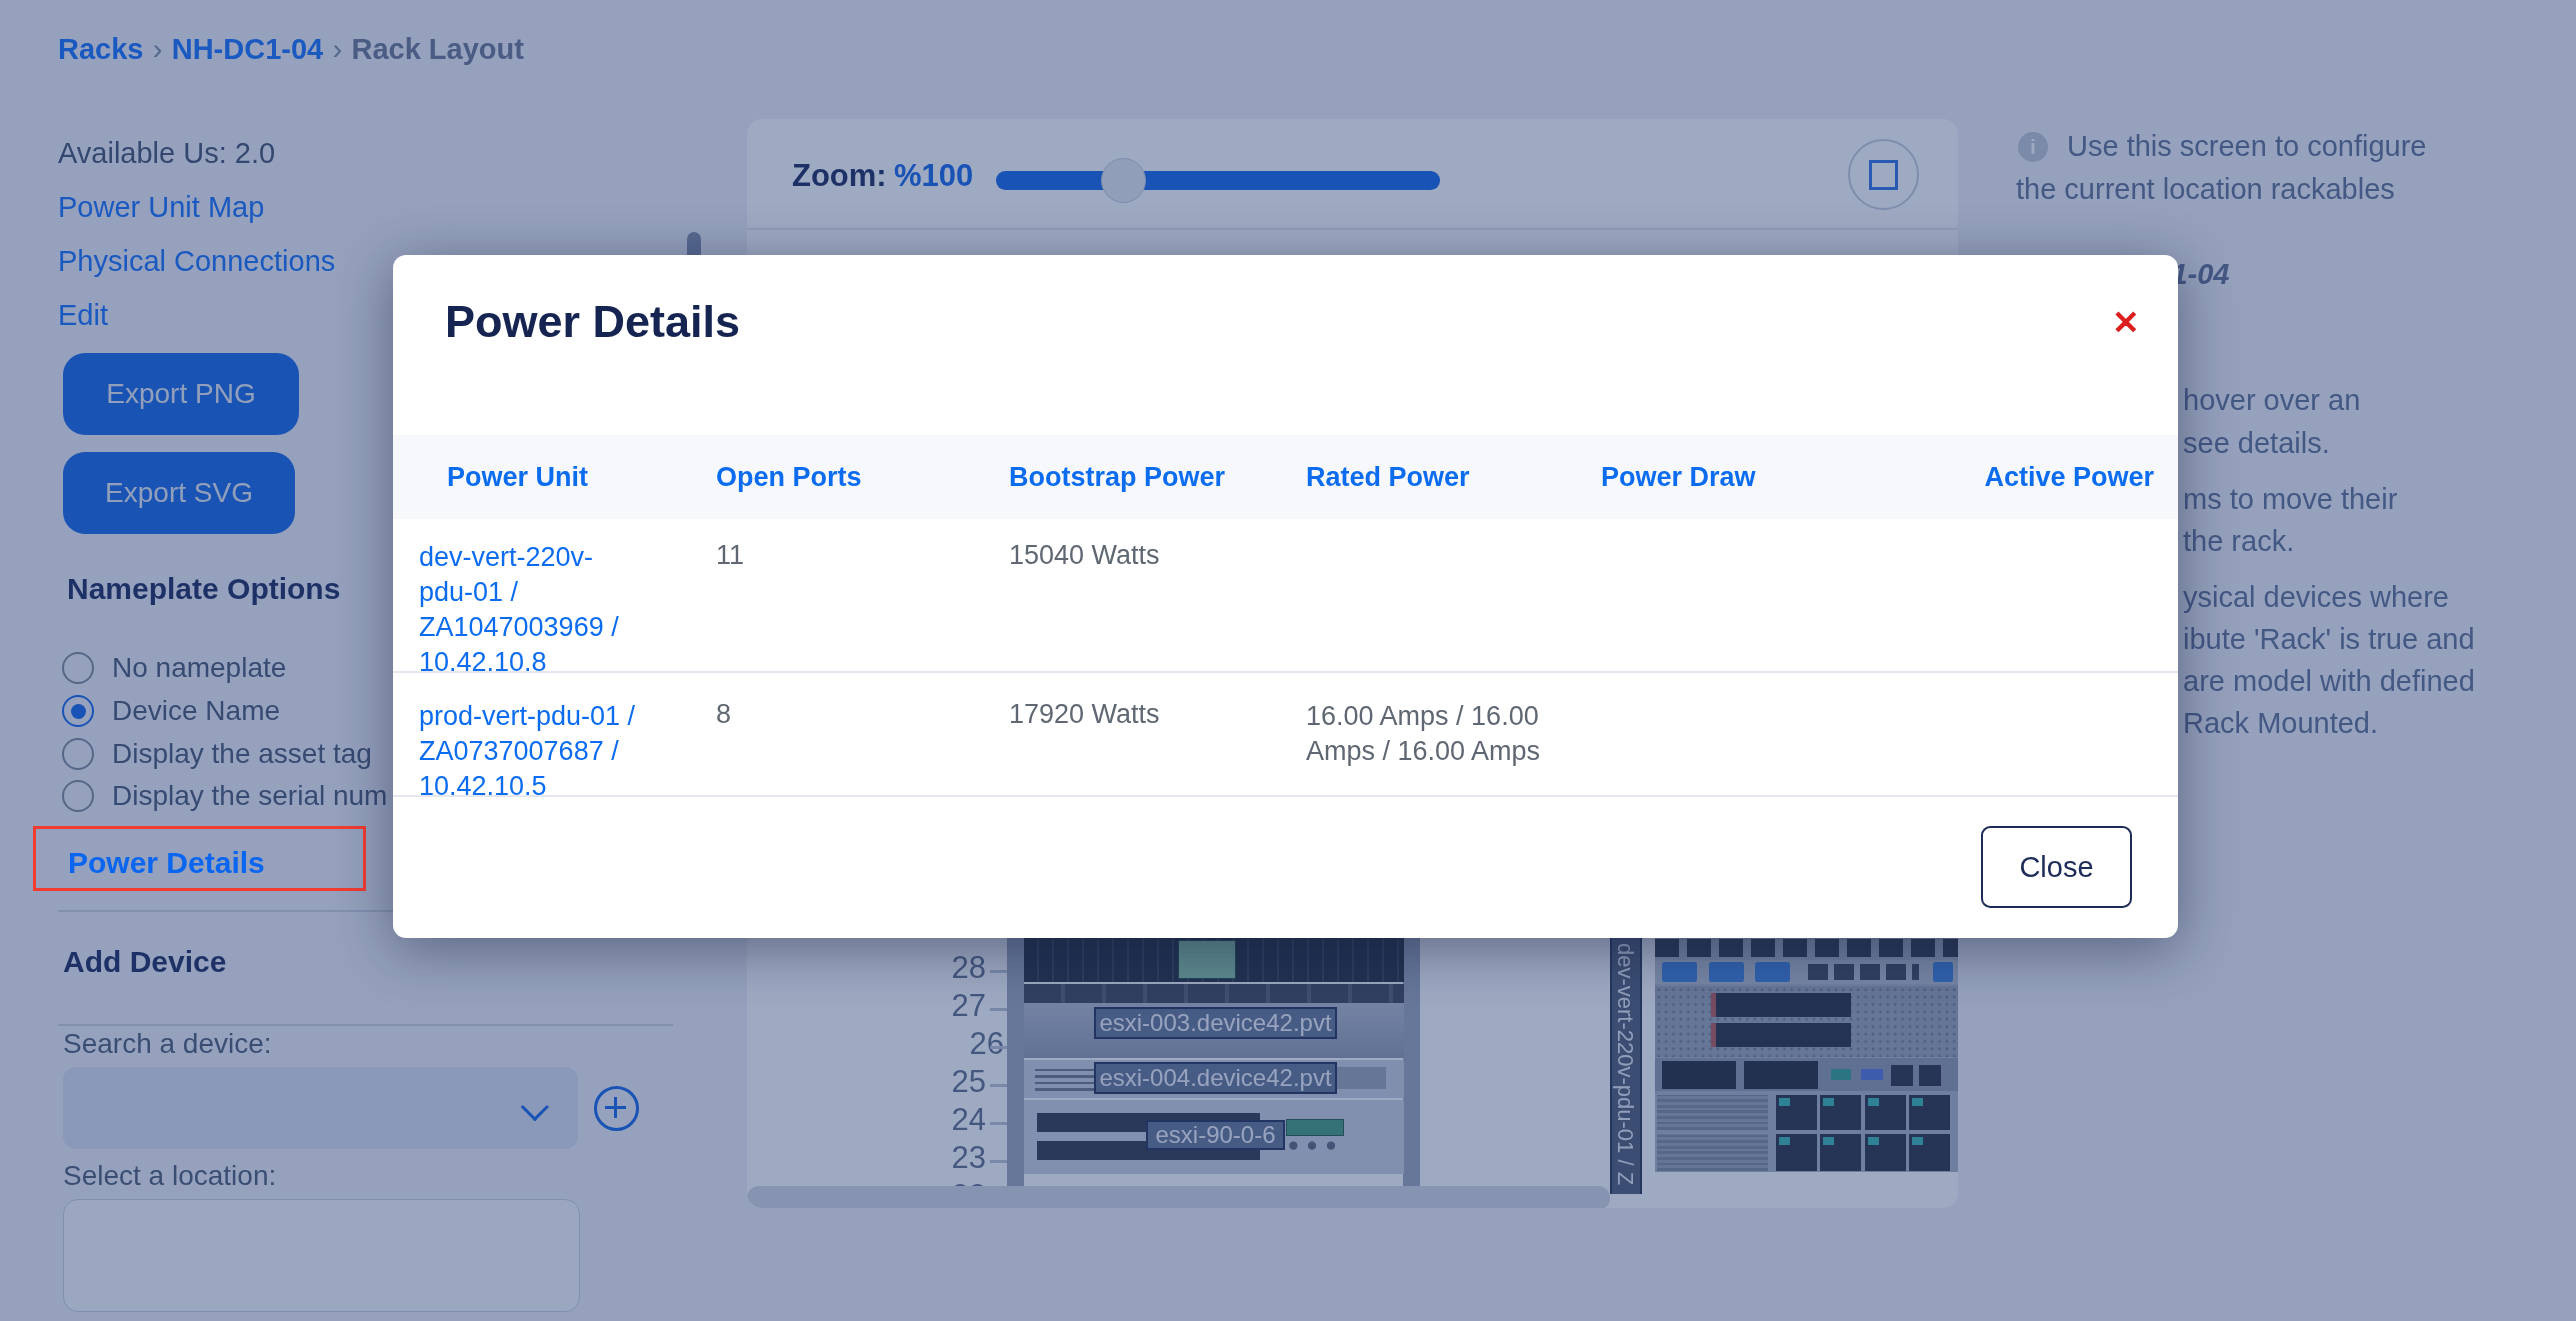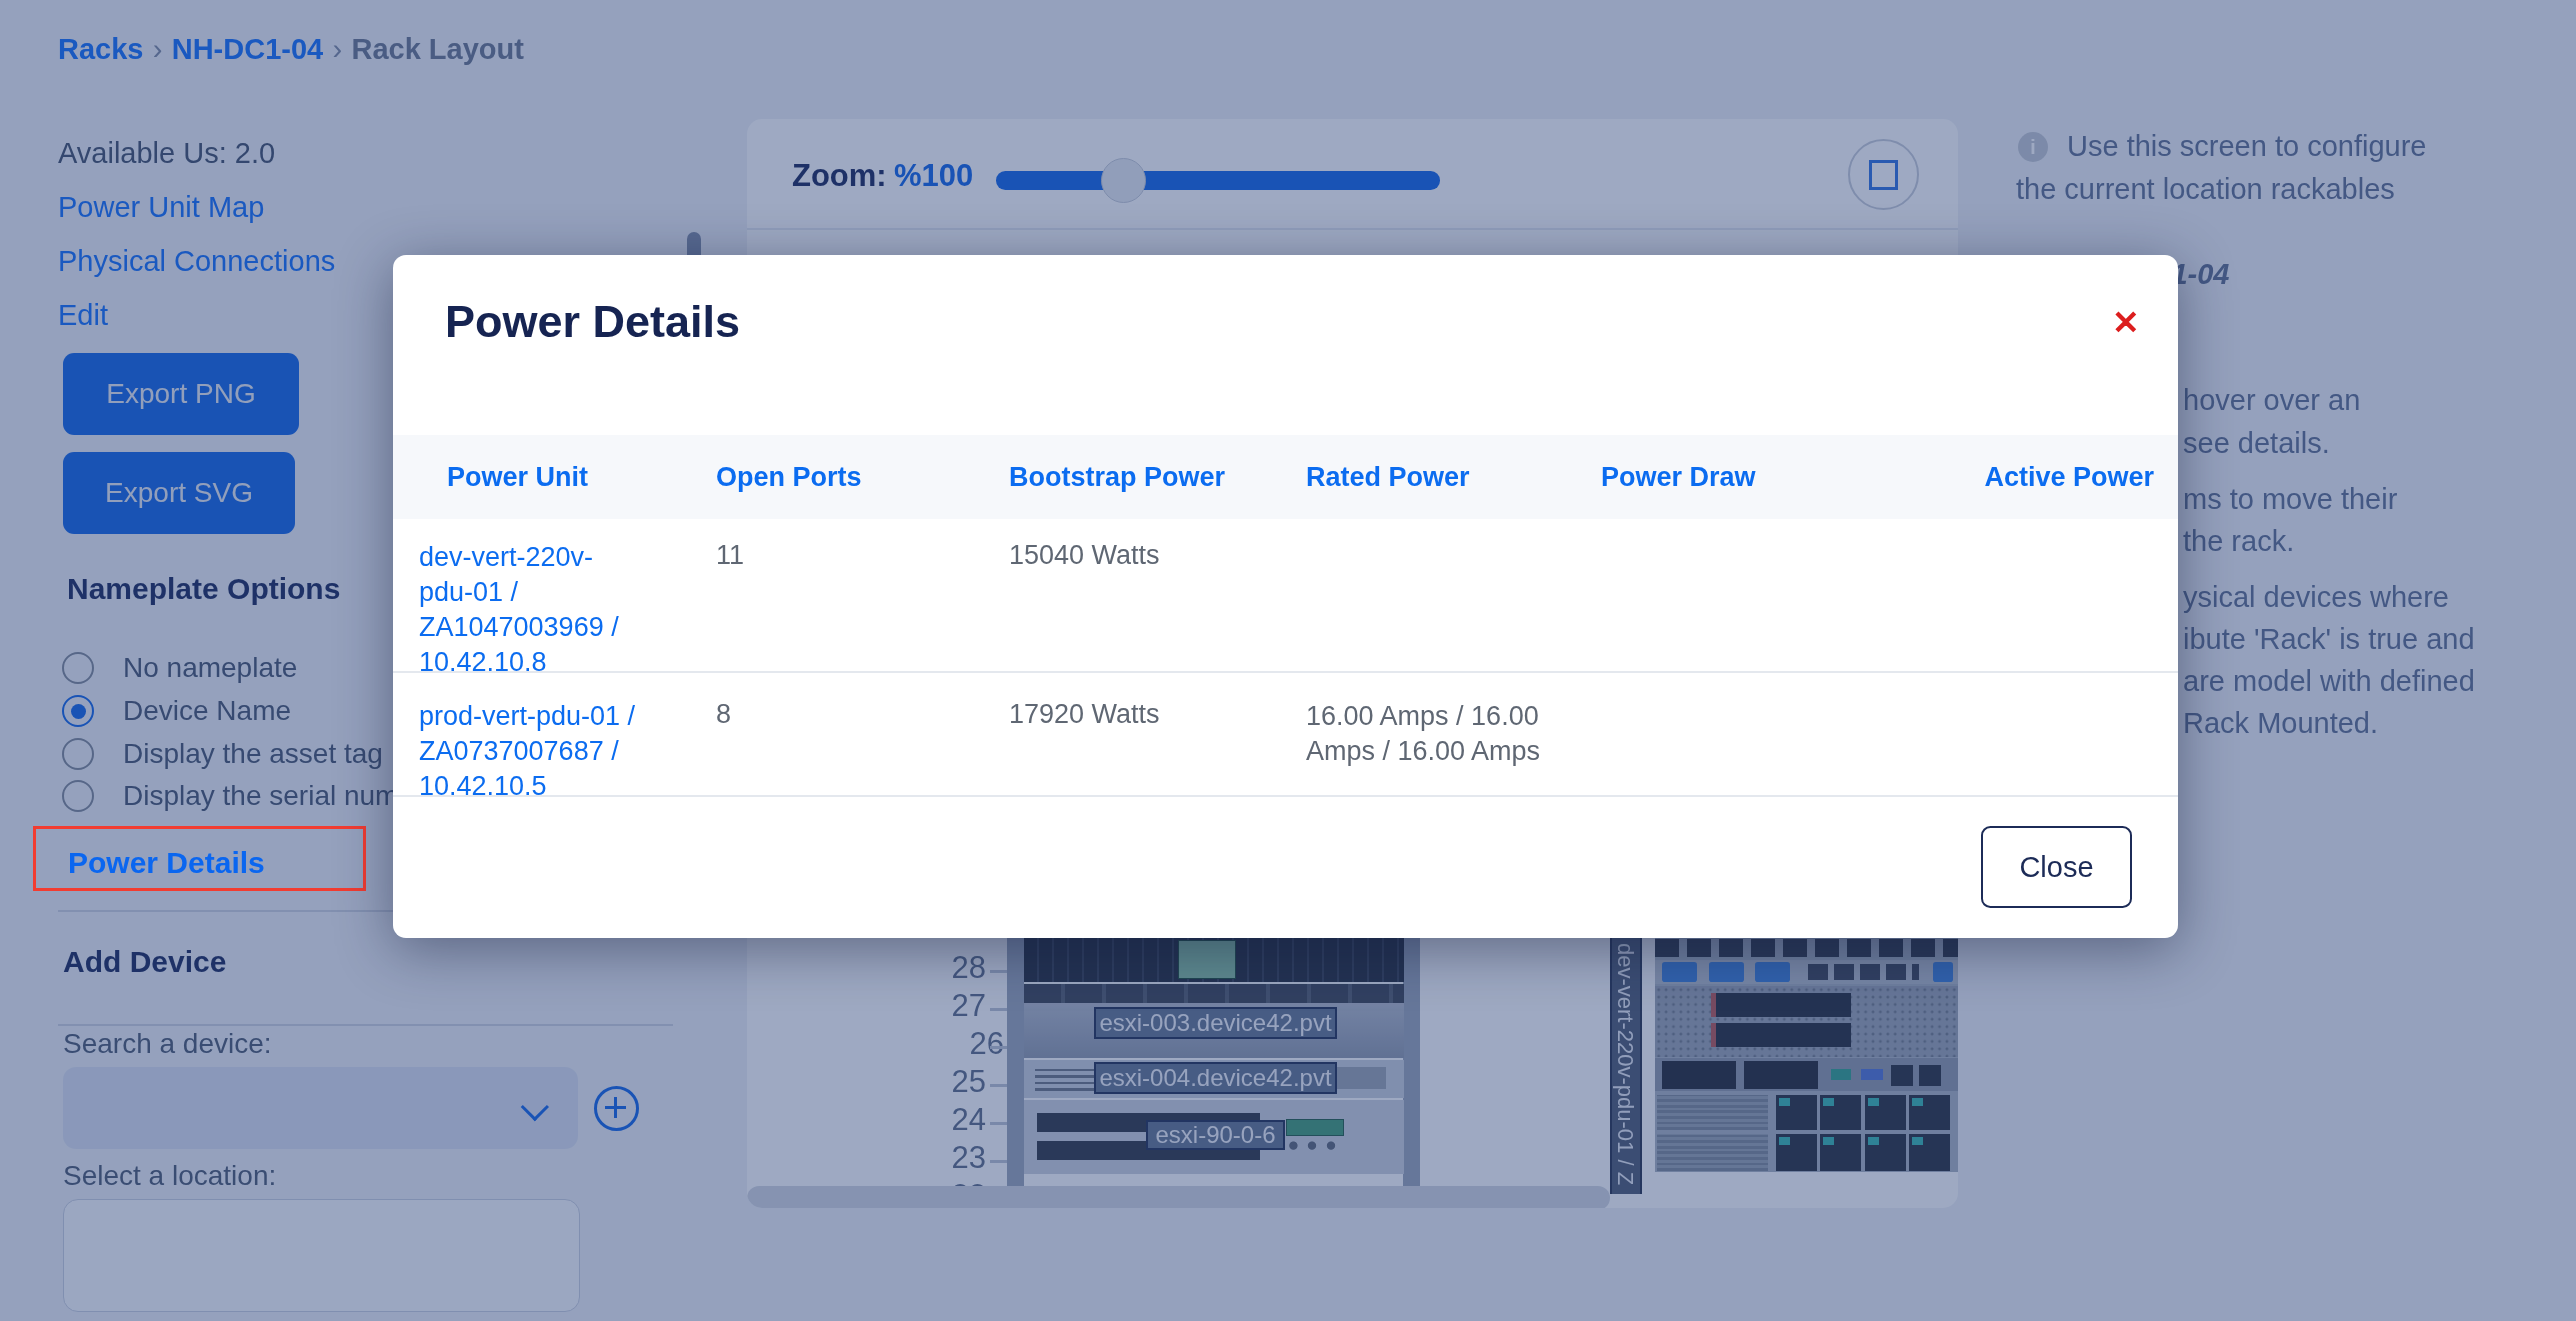--- a/index.html
+++ b/index.html
@@ -6,24 +6,24 @@
   #screen{position:relative;width:2576px;height:1321px;overflow:hidden;
           font-family:"Liberation Sans",sans-serif;background:#eef1f6;}
   .abs{position:absolute;}
   
   .crumb{font-size:29px;font-weight:bold;}
   .crumb .lnk{color:#0f6dfb;cursor:pointer;}
   .crumb .sep{color:#7c88a0;font-weight:normal;padding:0 9.3px;}
   .crumb .cur{color:#66738c;}
   .side-text{font-size:29px;color:#3f4e68;}
   .side-link{font-size:29px;color:#0f6dfb;cursor:pointer;}
-  .btn-blue{background:#0e63e6;border-radius:11px;color:#e9edf2;font-size:28px;
+  .btn-blue{background:#0e63e6;border-radius:22px;color:#e9edf2;font-size:28px;
             display:flex;align-items:center;justify-content:center;border:none;cursor:pointer;}
   .h-navy{font-size:30px;font-weight:bold;color:#16265a;}
-  .radio-row{display:flex;align-items:center;gap:29px;}
+  .radio-row{display:flex;align-items:center;gap:18px;}
   .radio{width:32px;height:32px;border-radius:50%;border:2.8px solid #7e8796;box-sizing:border-box;
          display:flex;align-items:center;justify-content:center;background:transparent;}
   .radio.selected{border-color:#0d63e8;}
   .radio .dot{width:15px;height:15px;border-radius:50%;background:#0d63e8;display:none;}
   .radio.selected .dot{display:block;}
   .radio-label{font-size:28px;color:#44536d;white-space:nowrap;}
   .divider{height:1.9px;background:#ccd2df;}
   .field-label{font-size:28px;color:#4a5870;}
   .select{background:#dbe1f0;border-radius:13px;}
   .chev{width:16.7px;height:16.7px;border-right:3.7px solid #0d63e8;border-bottom:3.7px solid #0d63e8;

